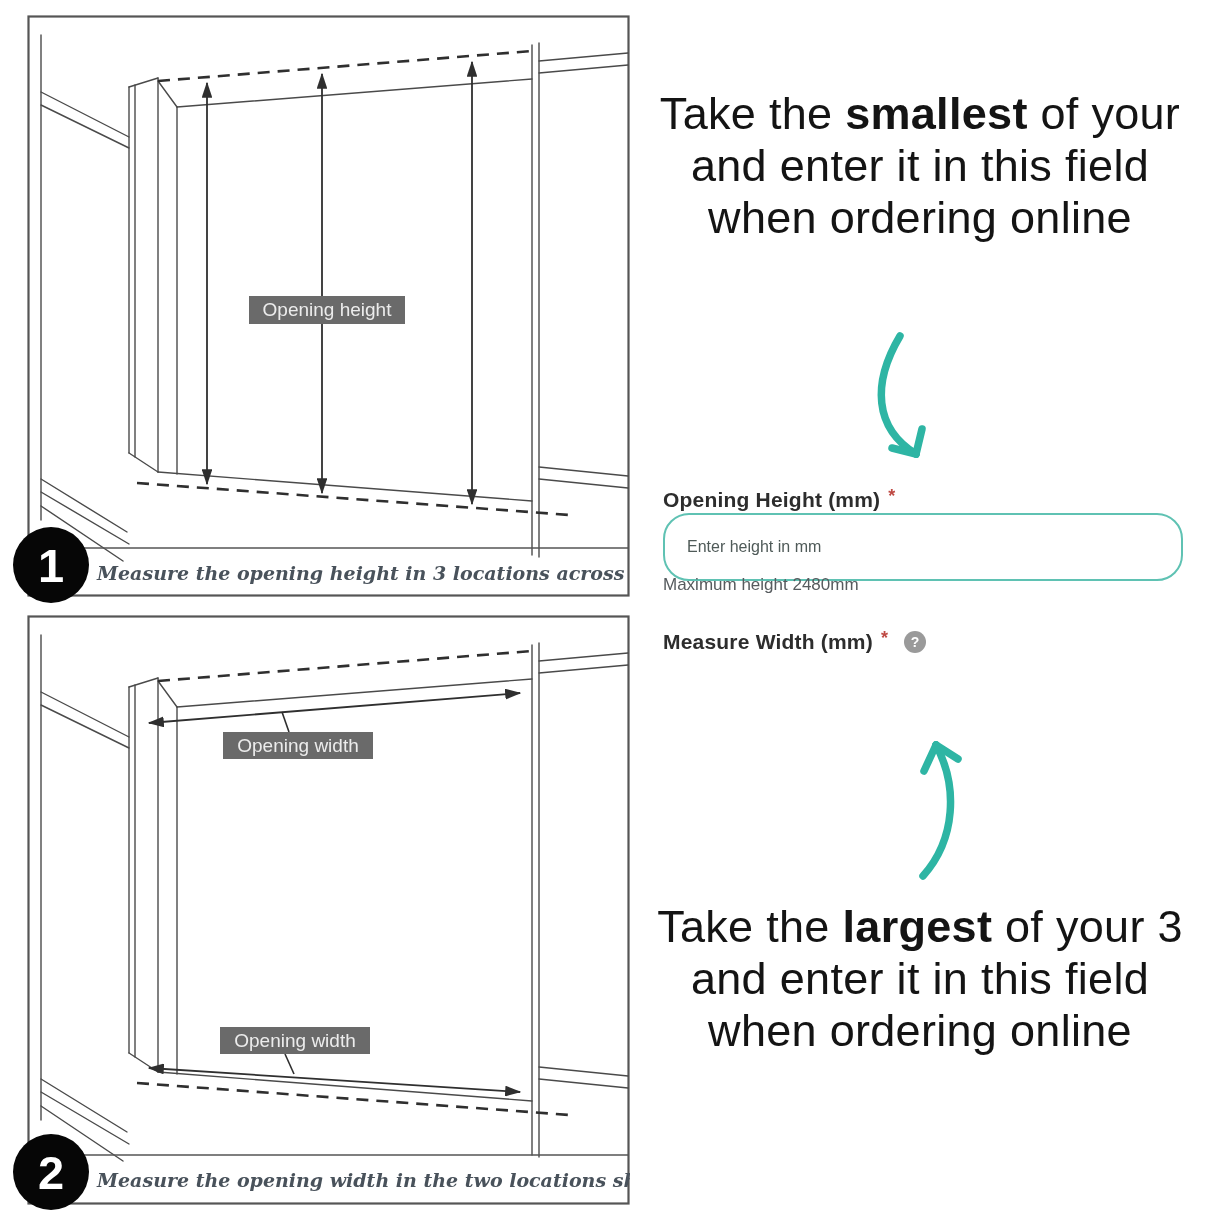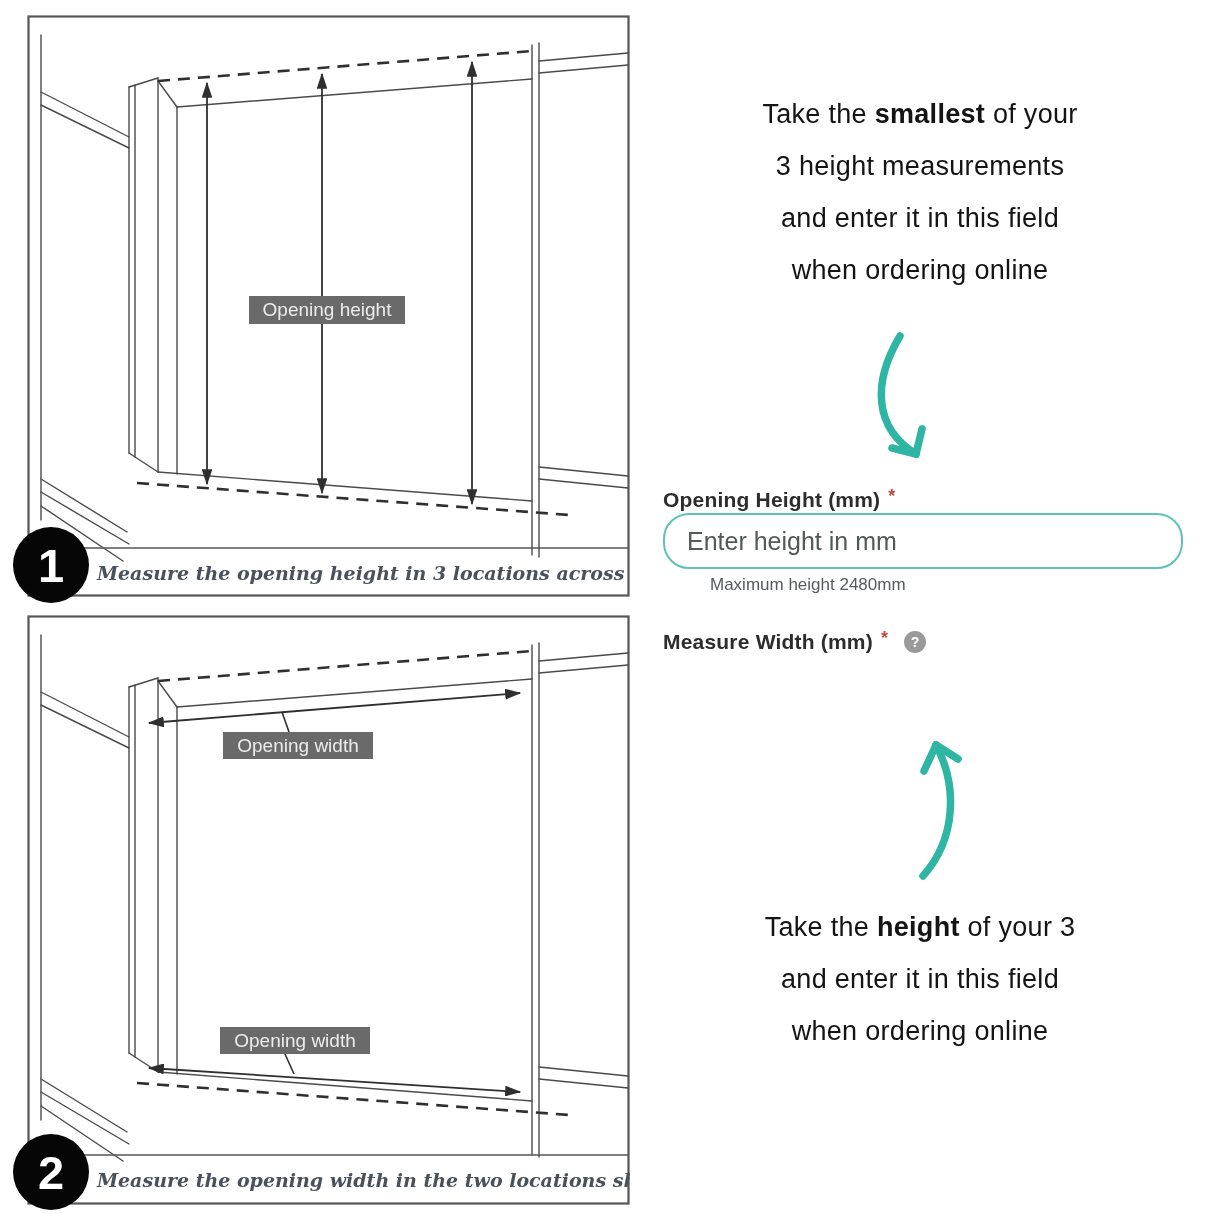--- a/index.html
+++ b/index.html
@@ -21,45 +21,45 @@
   .sep{stroke:#555555;stroke-width:1.6;}
   .caption{fill:#49525b;font-family:"DejaVu Serif",serif;font-style:italic;font-weight:600;font-size:19px;}
   .badge{position:absolute;left:-14px;width:76px;height:76px;border-radius:50%;
          background:#060606;color:#ffffff;display:flex;align-items:center;justify-content:center;
          font-size:47px;font-weight:800;z-index:5;}
   #diagram1 .badge{top:512px;}
   #diagram2 .badge{top:519px;}
 
   
   .instr{position:absolute;width:540px;text-align:center;color:#141414;
-         font-size:27px;line-height:52px;letter-spacing:.3px;}
+         font-size:45px;line-height:52px;letter-spacing:.3px;}
   .instr b{font-weight:700;}
   #instr-height{left:650px;top:88px;}
   #instr-width{left:650px;top:901px;}
 
   .teal-arrow{position:absolute;}
   .teal-arrow path{fill:none;stroke:#2eb5a4;stroke-width:7.5;stroke-linecap:round;stroke-linejoin:round;}
   #arrow-down{left:856px;top:328px;}
   #arrow-up{left:898px;top:731px;}
 
   .field-label{position:absolute;left:663px;font-size:21px;font-weight:700;color:#2d2d2d;
                letter-spacing:.2px;display:flex;align-items:center;}
   #label-height{top:488px;}
   #label-width{top:630px;}
   .req{color:#bf4a44;font-size:18px;margin-left:8px;transform:translateY(-4px);font-weight:700;}
   .help-badge{display:inline-flex;align-items:center;justify-content:center;width:22px;height:22px;
               border-radius:50%;background:#9a9a9a;color:#ffffff;font-size:14px;font-weight:700;
               margin-left:16px;cursor:pointer;}
-  .pill-input{position:absolute;left:663px;width:520px;height:56px;box-sizing:border-box;
-              border:2px solid #5fc2b3;border-radius:26px;padding:0 22px;font-size:25px;
+  .pill-input{position:absolute;left:663px;width:520px;height:68px;box-sizing:border-box;
+              border:2px solid #5fc2b3;border-radius:26px;padding:0 22px;font-size:16px;
               color:#a21caf;font-family:"Liberation Sans",sans-serif;outline:none;background:#fff;}
   .pill-input::placeholder{color:#4f5a58;opacity:1;}
   #input-height{top:513px;}
   #input-width{top:666px;}
-  .note{position:absolute;left:663px;top:575px;font-size:17px;color:#565b5e;margin-left:47px;}
+  .note{position:absolute;left:663px;top:575px;font-size:17px;color:#565b5e;}
 </style>
 </head>
 <body>
 
 <div id="page">
 
   <div id="diagram1" class="diagram-box">
     <svg width="603" height="582" viewBox="0 0 603 582">
       <defs>
         <marker id="m1" viewBox="0 0 12 8" refX="11" refY="4" markerWidth="9" markerHeight="6" orient="auto-start-reverse">
@@ -159,21 +159,20 @@
         <text class="chip-text" x="268" y="432" text-anchor="middle">Opening width</text>
       </g>
       <line class="sep" x1="2" y1="540" x2="601" y2="540"></line>
       <text class="caption" x="70" y="572">Measure the opening width in the two locations shown.</text>
     </svg>
     <div class="badge">2</div>
   </div>
 
   <div id="instr-height" class="instr">
     <div><span>Take the </span><b>smallest</b><span> of your</span></div>
-    <div>3 height measurements</div>
     <div>and enter it in this field</div>
     <div>when ordering online</div>
   </div>
 
   <svg id="arrow-down" class="teal-arrow" width="100" height="145" viewBox="0 0 100 145">
     <path d="M44,8 C16,55 18,100 60,126"></path>
     <path d="M60,126 L36,120"></path>
     <path d="M60,126 L66,101"></path>
   </svg>
 
@@ -190,18 +189,18 @@
     <span class="help-badge">?</span>
   </div>
 
   <svg id="arrow-up" class="teal-arrow" width="90" height="152" viewBox="0 0 90 152">
     <path d="M25,145 C58,108 60,55 38,14"></path>
     <path d="M38,14 L26,40"></path>
     <path d="M38,14 L60,28"></path>
   </svg>
 
   <div id="instr-width" class="instr">
-    <div><span>Take the </span><b>height</b><span> of your 3</span></div>
+    <div><span>Take the </span><b>largest</b><span> of your 3</span></div>
     <div>and enter it in this field</div>
     <div>when ordering online</div>
   </div>
 
 </div>
 
 </body></html>

